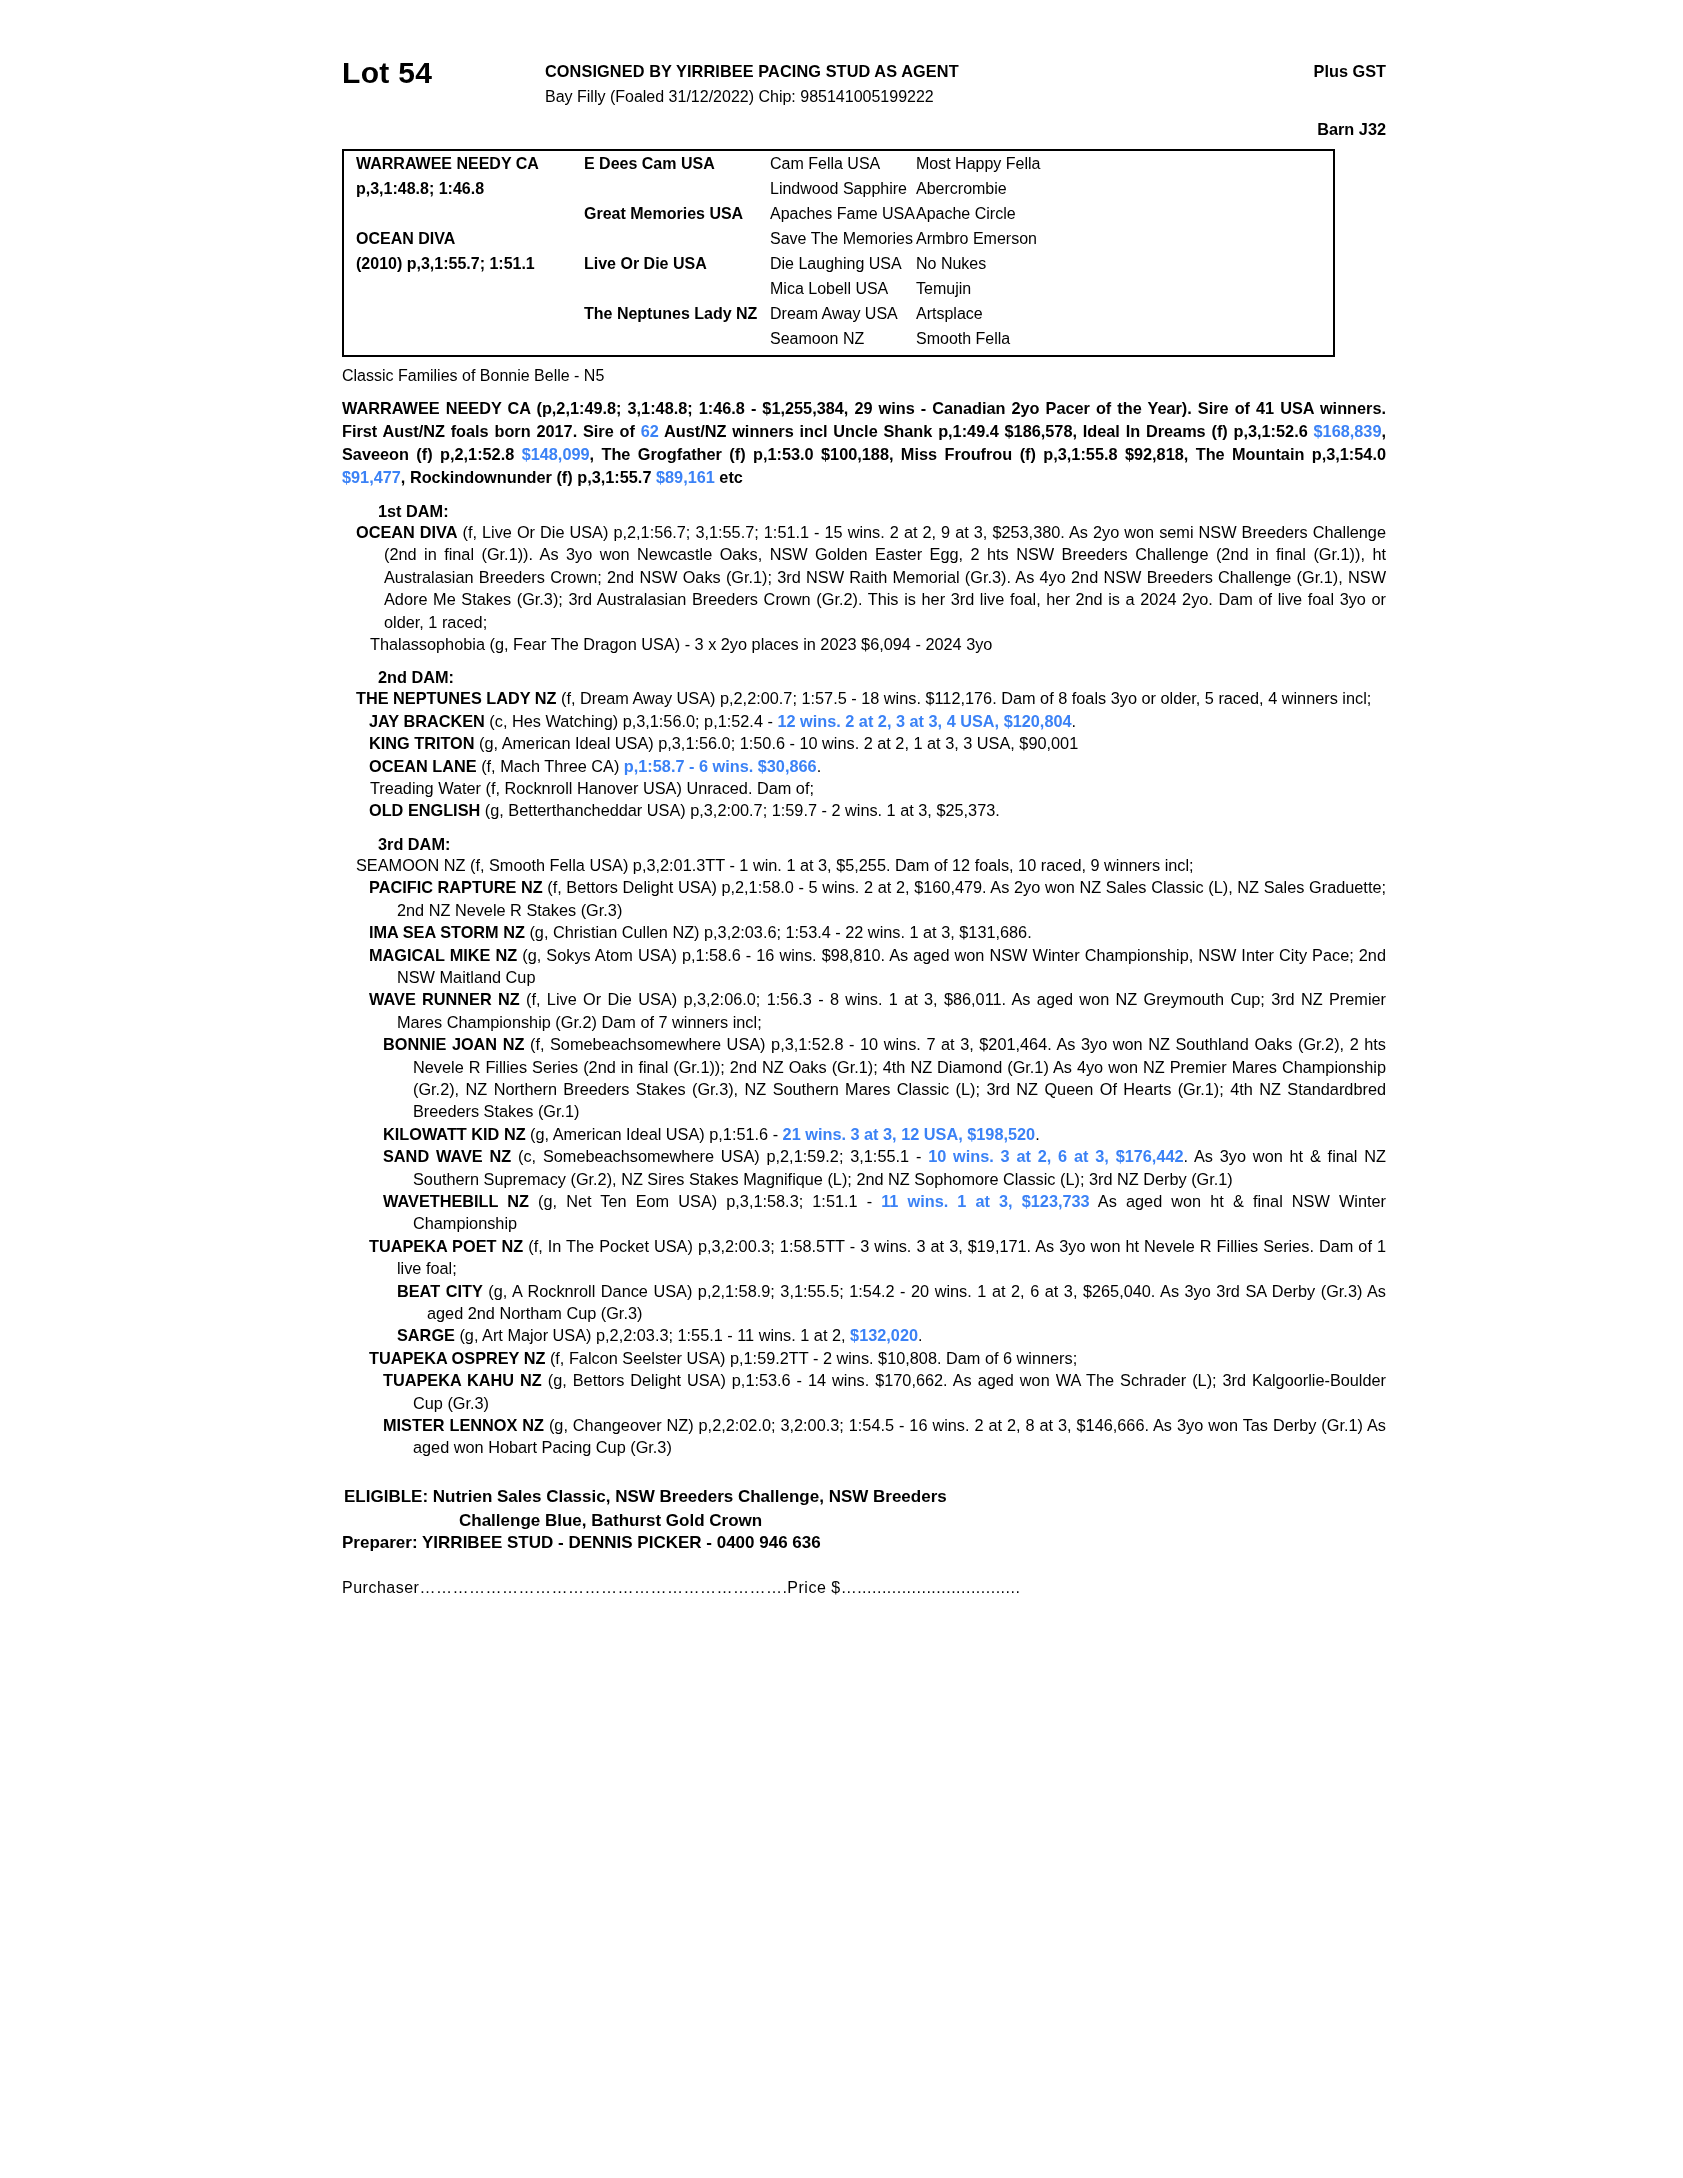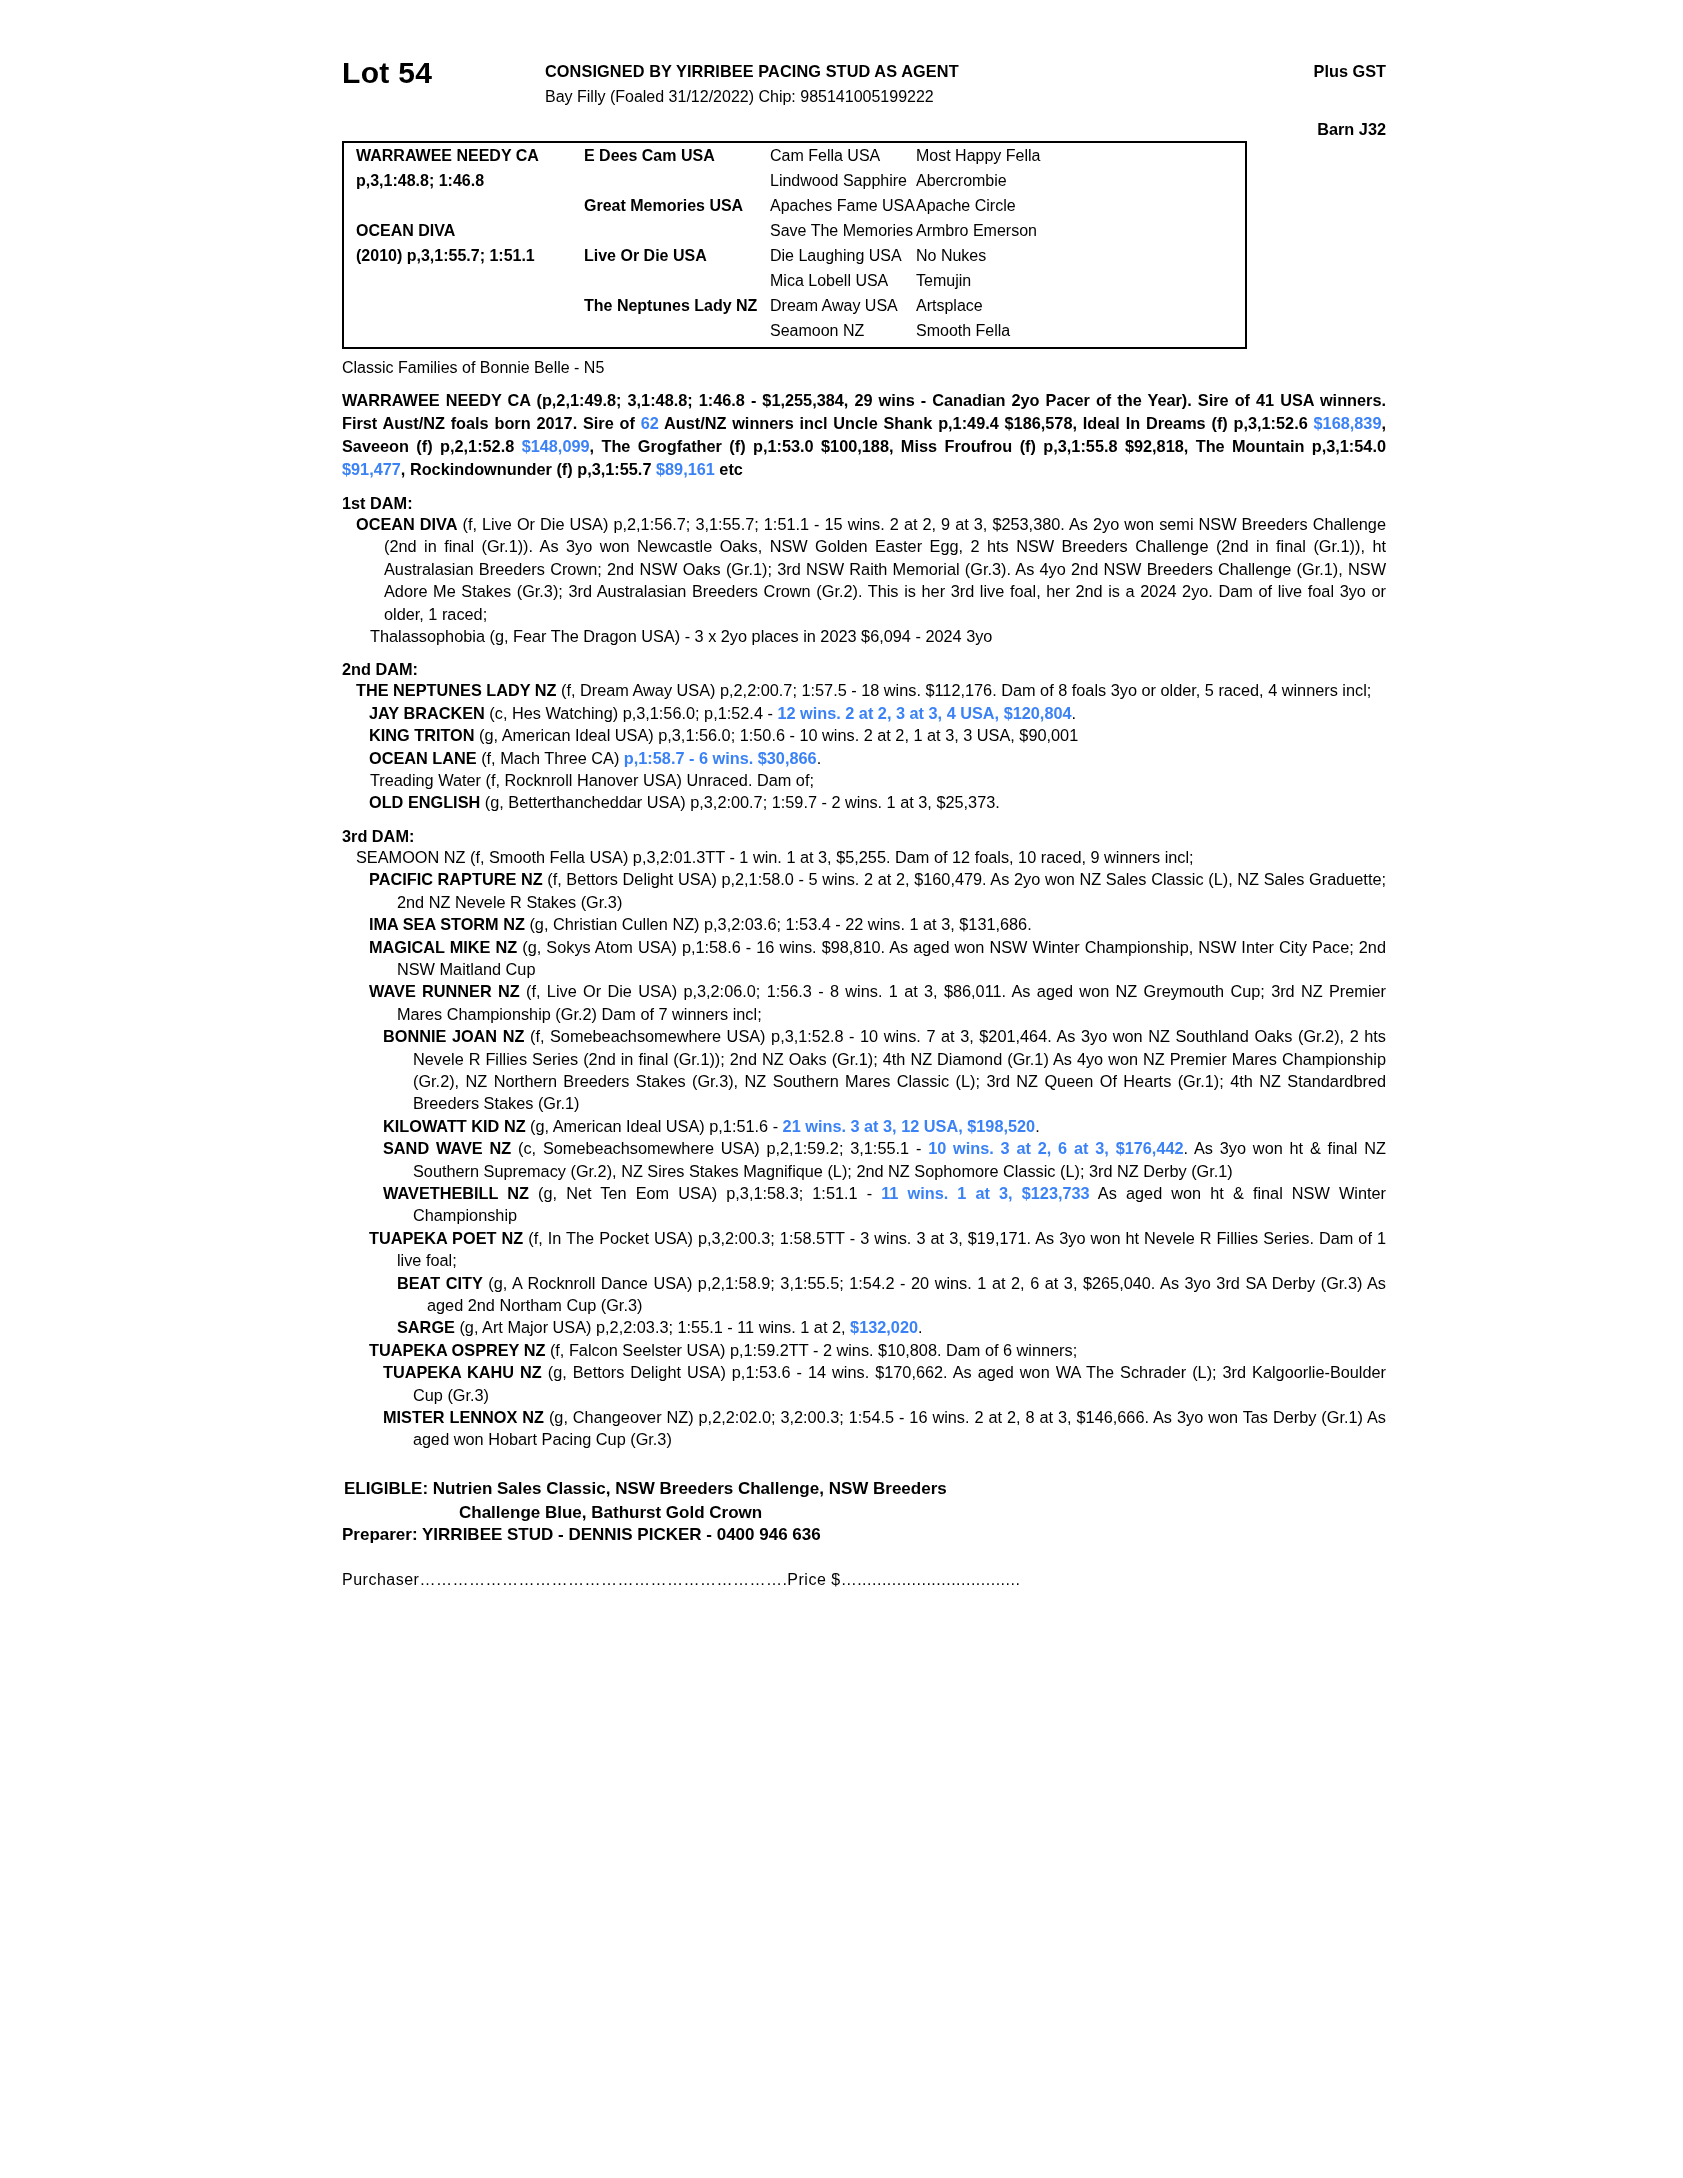--- a/index.html
+++ b/index.html
@@ -62,23 +62,23 @@
     position: absolute;
     right: 0;
     top: 72px;
     font-size: 16.3px;
     font-weight: bold;
     text-align: right;
     width: 139px;
   }
   
   .ped-box {
-    margin-top: 8px;
+    margin-top: 16px;
     border: 2px solid #000;
-    width: 905px;
+    width: 993px;
     box-sizing: border-box;
     padding: 24px 0 8px 0;
     position: relative;
     height: 208px;
   }
   .ped-box .col {
     position: absolute;
     top: 0;
     font-size: 16px;
     line-height: 25px;
@@ -102,20 +102,21 @@
     line-height: 23px;
     text-align: justify;
     font-weight: bold;
   }
   .red { color: #3b82f6; }
   b { font-weight: bold; }
   .dam-head {
     font-size: 16.3px;
     font-weight: bold;
     margin-top: 13px;
+    margin-left: 36px;
   }
   .entry {
     font-size: 16.3px;
     line-height: 22.4px;
     text-align: justify;
   }
   .ind2 { padding-left: 28px; }
   .hang1 { padding-left: 42px; text-indent: -28px; }
   .hang2 { padding-left: 55px; text-indent: -28px; }
   .hang3 { padding-left: 71px; text-indent: -30px; }

